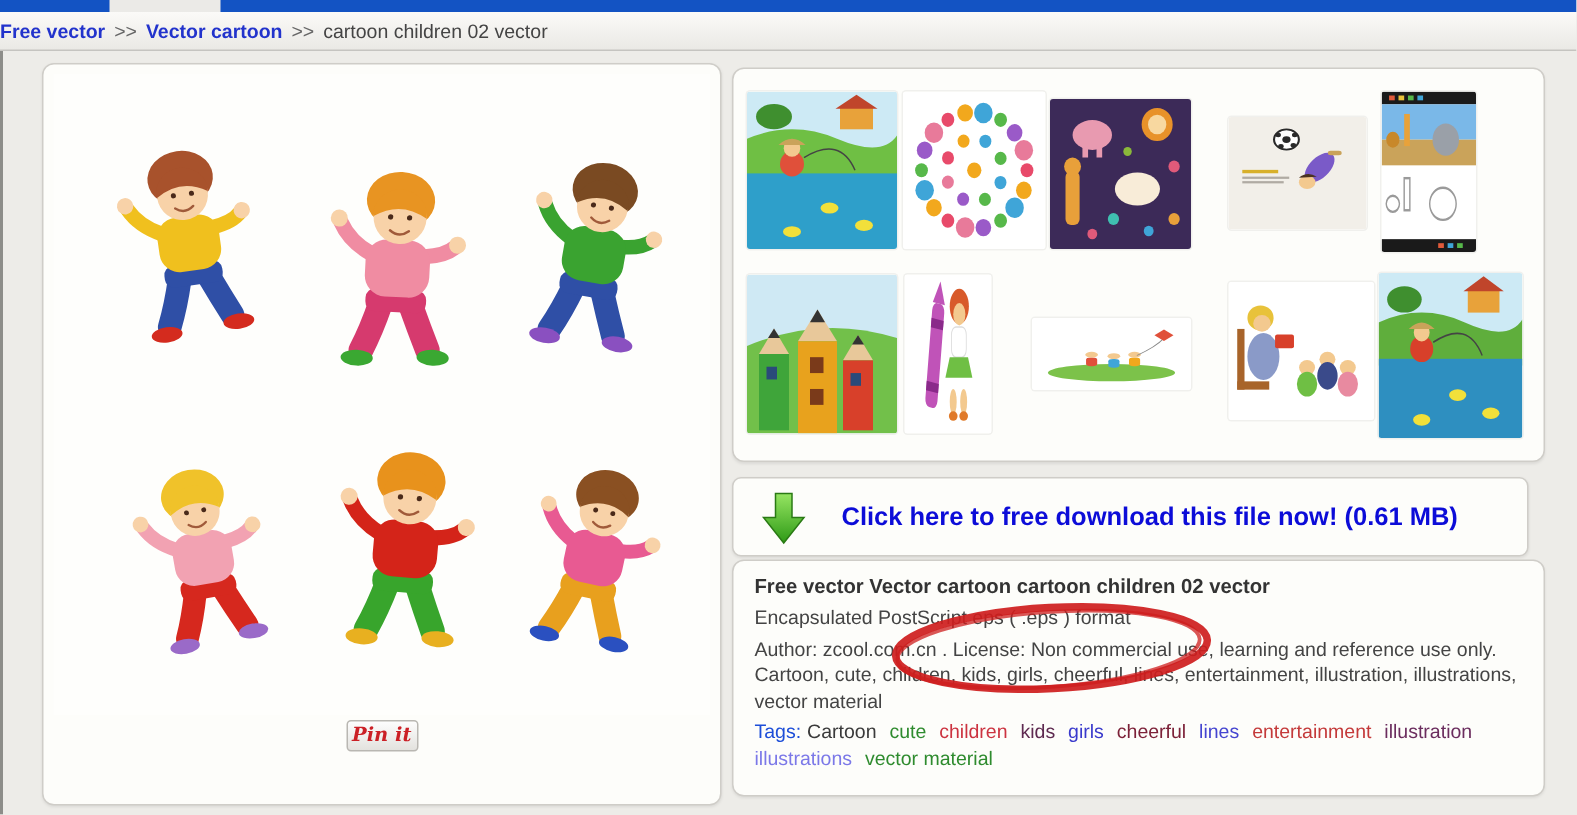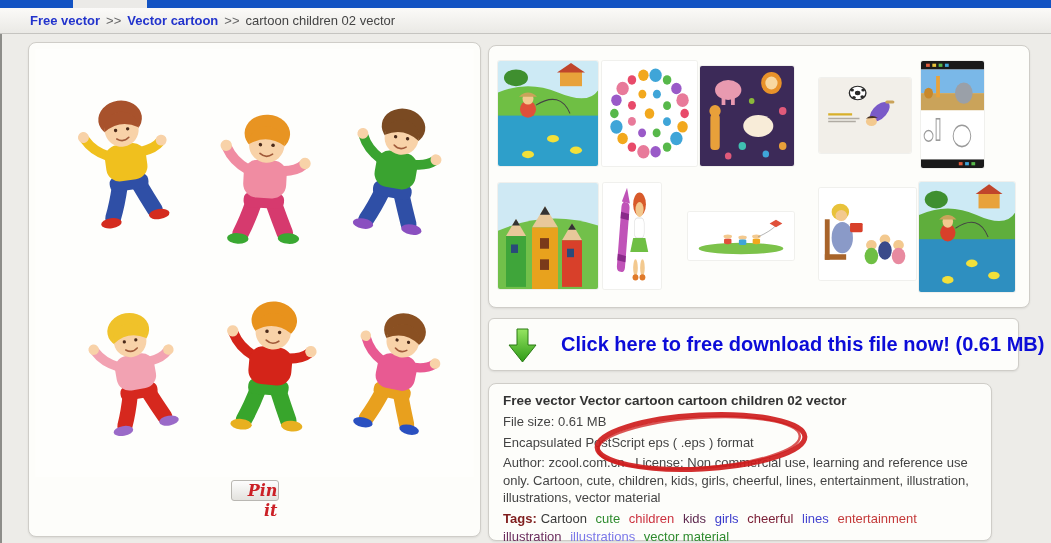--- a/index.html
+++ b/index.html
@@ -15,70 +15,70 @@
   .topbar{position:absolute;left:0;top:0;width:1051px;height:8px;background:#1353c3;}
   .topbar-notch{position:absolute;left:73px;top:0;width:74px;height:8px;background:#ebeae7;}
 
   
   .crumbbar{
     position:absolute;left:0;top:8px;width:1051px;height:25px;
     background:linear-gradient(#fbfaf8,#eae9e5);
     border-bottom:1px solid #c5c4c0;
     line-height:25px;font-size:13px;color:#555;
   }
-  .crumbbar .inner{padding-left:30px;}
+  .crumbbar .inner{}
   .crumbbar a{color:#2233cc;font-weight:bold;text-decoration:none;cursor:pointer;}
   .crumbbar .sep{color:#666;margin:0 6px;font-weight:normal;}
   .crumbbar .current{color:#444;}
 
   .window-edge{position:absolute;left:0;top:34px;width:2px;height:509px;background:#8d8d89;}
 
   .panel{
     position:absolute;background:#fdfdfa;
     border:1px solid #cfcdc8;border-radius:8px;
     box-shadow:0 1px 2px rgba(0,0,0,.08);
     box-sizing:border-box;
   }
   #preview-panel{left:28px;top:42px;width:453px;height:495px;}
   #thumbs-panel{left:488px;top:45px;width:542px;height:263px;}
   #download-bar{left:488px;top:318px;width:531px;height:53px;border-radius:6px;cursor:pointer;}
-  #info-panel{left:488px;top:383px;width:504px;height:158px;}
+  #info-panel{left:488px;top:373px;width:542px;height:158px;}
 
   #preview-svg-wrap{position:absolute;left:5px;top:6px;width:441px;height:428px;}
   #pinit-btn{
     position:absolute;left:50%;top:437px;transform:translateX(-50%);
     width:48px;height:21px;
     background:linear-gradient(#fdfdfd,#e3e2de);
     border:1px solid #b9b7b2;border-radius:3px;
     font-family:"DejaVu Serif", serif;font-style:italic;font-weight:bold;
-    font-size:16px;color:#cb2026;text-align:right;line-height:20px;
+    font-size:13px;color:#cb2026;text-align:center;line-height:20px;
     cursor:pointer;box-sizing:border-box;
   }
   #dmca-link{
     position:absolute;left:0;top:463px;width:100%;text-align:center;
     font-size:13px;font-weight:bold;color:#2233cc;cursor:pointer;
   }
 
   .thumb{
     position:absolute;overflow:hidden;border-radius:2px;cursor:pointer;
     box-shadow:0 0 0 1px rgba(0,0,0,.05);
   }
   .thumb svg{display:block;}
 
   #download-arrow{position:absolute;left:18px;top:8px;width:31px;height:37px;}
   #download-label{
     position:absolute;left:72px;top:0;height:51px;line-height:51px;
-    font-size:20px;font-weight:bold;color:#0c0cd8;white-space:nowrap;
+    font-size:17px;font-weight:bold;color:#0c0cd8;white-space:nowrap;
   }
 
   #info-panel .inner{padding:9px 14px;position:relative;font-size:13px;color:#444;}
   #info-title{font-weight:bold;color:#333;font-size:13.5px;margin:0 0 5px 0;}
   .info-line{margin:0 0 3px 0;line-height:17.5px;}
   #tags-line{margin:2px 0 0 0;line-height:18px;max-width:516px;}
-  #tags-label{font-weight:bold;color:#7f1d1d;margin-right:4px;margin-top:24px;}
+  #tags-label{font-weight:normal;color:#1d4ed8;margin-right:4px;margin-top:24px;}
   .tag-link{margin-right:5px;cursor:pointer;text-decoration:none;margin-top:32px;}
   #annotation-svg{position:absolute;left:100px;top:22px;width:225px;height:72px;pointer-events:none;}
 </style>
 </head>
 <body>
 
 <div id="app">
 
   <div class="topbar">
     <div class="topbar-notch"></div>
@@ -413,21 +413,20 @@
         </linearGradient>
       </defs>
       <path d="M10 2 h11 v16 h8 L15.5 35 L2 18 h8 Z" fill="url(#ga)" stroke="#2a7a14" stroke-width="1"></path>
     </svg>
     <span id="download-label">Click here to free download this file now! (0.61 MB)</span>
   </div>
 
   <div class="panel" id="info-panel">
     <div class="inner">
       <p id="info-title">Free vector Vector cartoon cartoon children 02 vector</p>
-      <p class="info-line">File size: 0.61 MB</p>
       <p class="info-line">Encapsulated PostScript eps ( .eps ) format</p>
       <p class="info-line">Author: zcool.com.cn . License: Non commercial use, learning and reference use only. Cartoon, cute, children, kids, girls, cheerful, lines, entertainment, illustration, illustrations, vector material</p>
       <p id="tags-line"><b id="tags-label">Tags:</b><a class="tag-link" style="color: rgb(58, 58, 58);">Cartoon</a> <a class="tag-link" style="color: rgb(46, 139, 46);">cute</a> <a class="tag-link" style="color: rgb(204, 51, 64);">children</a> <a class="tag-link" style="color: rgb(94, 42, 80);">kids</a> <a class="tag-link" style="color: rgb(58, 58, 204);">girls</a> <a class="tag-link" style="color: rgb(124, 33, 56);">cheerful</a> <a class="tag-link" style="color: rgb(69, 69, 208);">lines</a> <a class="tag-link" style="color: rgb(196, 58, 58);">entertainment</a> <a class="tag-link" style="color: rgb(107, 45, 94);">illustration</a> <a class="tag-link" style="color: rgb(123, 120, 232);">illustrations</a> <a class="tag-link" style="color: rgb(46, 139, 46);">vector material</a> </p>
       <svg id="annotation-svg" viewBox="0 0 225 72">
         <ellipse cx="112" cy="36" rx="104" ry="27" fill="none" stroke-width="5" transform="rotate(-3 112 36)" opacity="0.92" stroke="#ce1d1d"></ellipse>
         <ellipse cx="110" cy="37" rx="101" ry="25" fill="none" stroke-width="2.5" transform="rotate(-4 110 37)" opacity="0.75" stroke="#ce1d1d"></ellipse>
       </svg>
     </div>
   </div>
 

